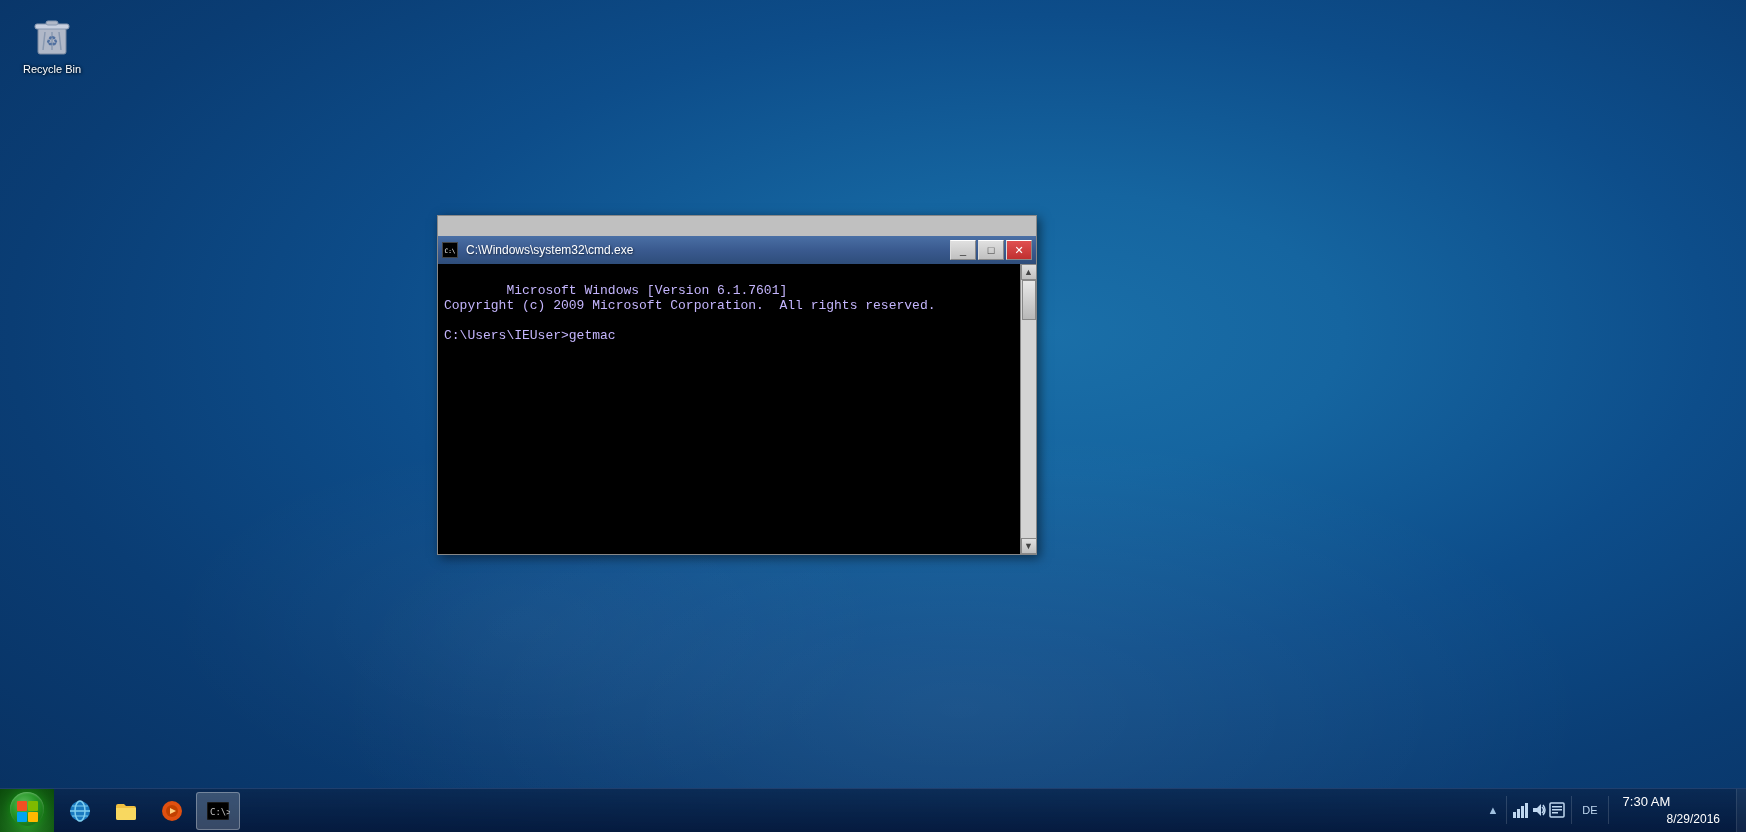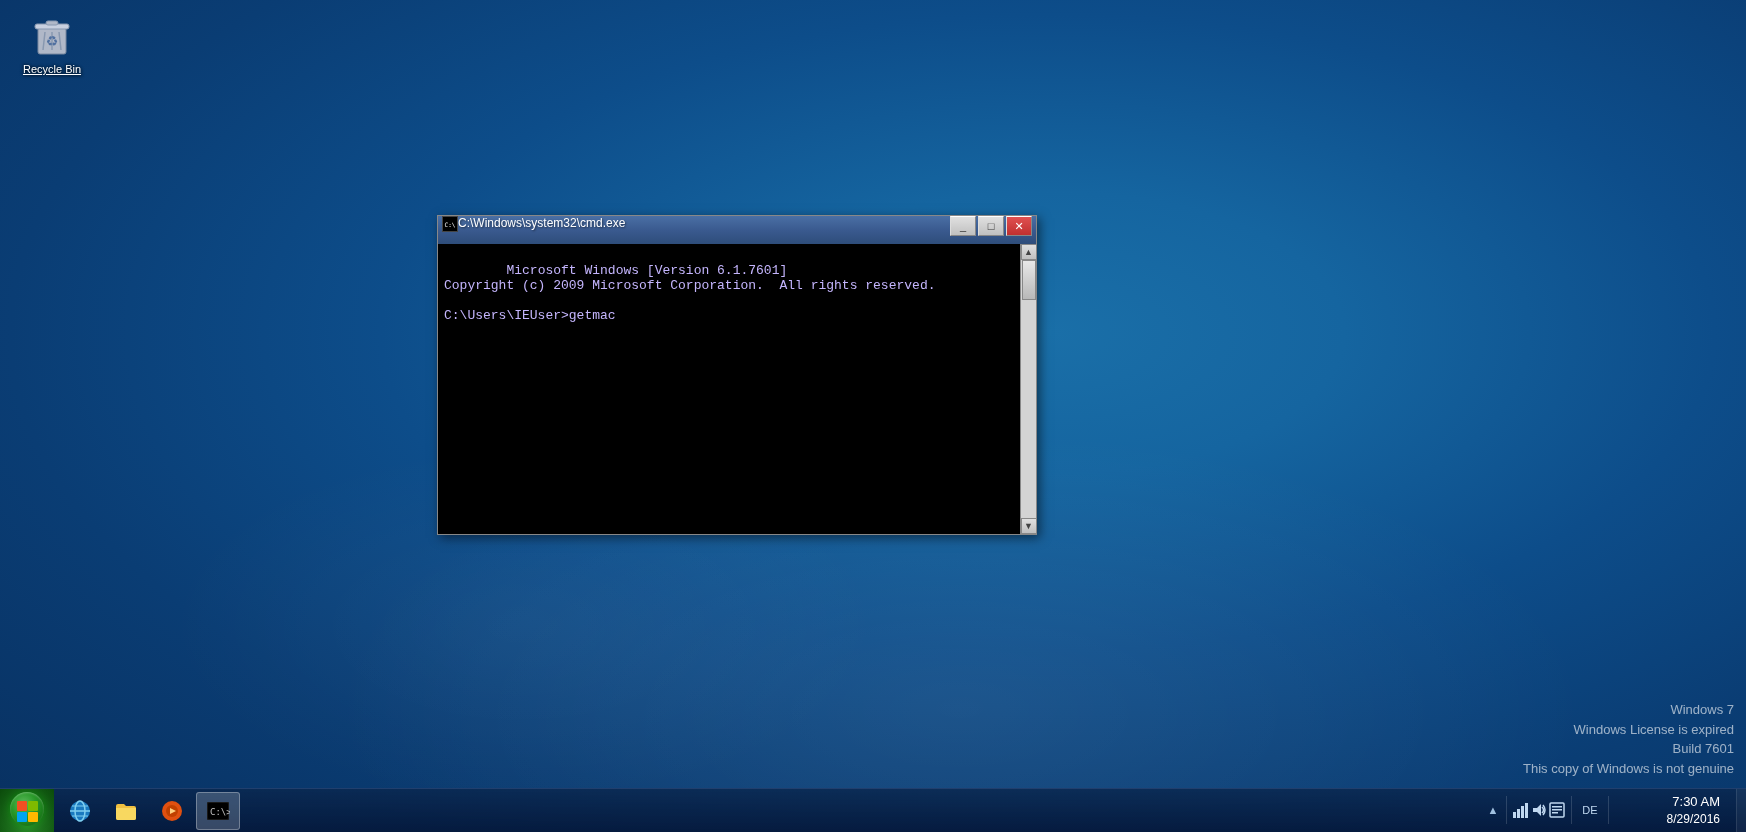--- a/index.html
+++ b/index.html
@@ -58,40 +58,41 @@
     #recycle-bin-icon {
       width: 48px;
       height: 48px;
     }
 
     #recycle-bin-label {
       color: white;
       font-size: 11px;
       text-shadow: 1px 1px 3px rgba(0,0,0,0.8), -1px -1px 3px rgba(0,0,0,0.5);
       line-height: 1.3;
-      text-decoration: underline;
     }
 
     
     #cmd-window {
       position: absolute;
       top: 215px;
       left: 437px;
       width: 600px;
       background: #c0c0c0;
       border: 1px solid #888;
       box-shadow: 3px 3px 10px rgba(0,0,0,0.5);
     }
 
     #cmd-titlebar {
       height: 28px;
       background: linear-gradient(to bottom, #4a6fa5 0%, #3a5a8f 50%, #2e4d7a 100%);
       display: flex;
+      align-items: center;
       padding: 0 4px;
-      gap: 0;
+      gap: 8px;
+      margin-top: 20px;
     }
 
     #cmd-title-icon {
       width: 16px;
       height: 16px;
       flex-shrink: 0;
       background: #000;
       border: 1px solid #444;
       display: flex;
       align-items: center;
@@ -298,21 +299,21 @@
       color: #c0d8f0;
     }
 
     #tray-de-label {
       color: #c0d8f0;
       font-size: 11px;
       padding: 0 4px;
     }
 
     #clock-area {
-      text-align: right;
+      text-align: left;
       color: white;
       cursor: pointer;
       padding: 0 8px;
       line-height: 1.4;
     }
 
     #clock-time {
       font-size: 13px;
       font-weight: normal;
     }
@@ -423,26 +424,20 @@
       <div id="cmd-scrollbar">
         <div class="scroll-btn">▲</div>
         <div class="scroll-track">
           <div class="scroll-thumb"></div>
         </div>
         <div class="scroll-btn">▼</div>
       </div>
     </div>
   </div>
 
-  <div id="activation-notice">
-    <div>Windows 7</div>
-    <div>Windows License is expired</div>
-    <div>Build 7601</div>
-    <div>This copy of Windows is not genuine</div>
-  </div>
 
   <div id="taskbar">
 
     <div id="start-button">
       <svg id="start-logo" viewBox="0 0 24 24" xmlns="http://www.w3.org/2000/svg">
         <rect x="2" y="2" width="10" height="10" fill="#f25022" rx="1"></rect>
         <rect x="13" y="2" width="10" height="10" fill="#7fba00" rx="1"></rect>
         <rect x="2" y="13" width="10" height="10" fill="#00a4ef" rx="1"></rect>
         <rect x="13" y="13" width="10" height="10" fill="#ffb900" rx="1"></rect>
       </svg>

